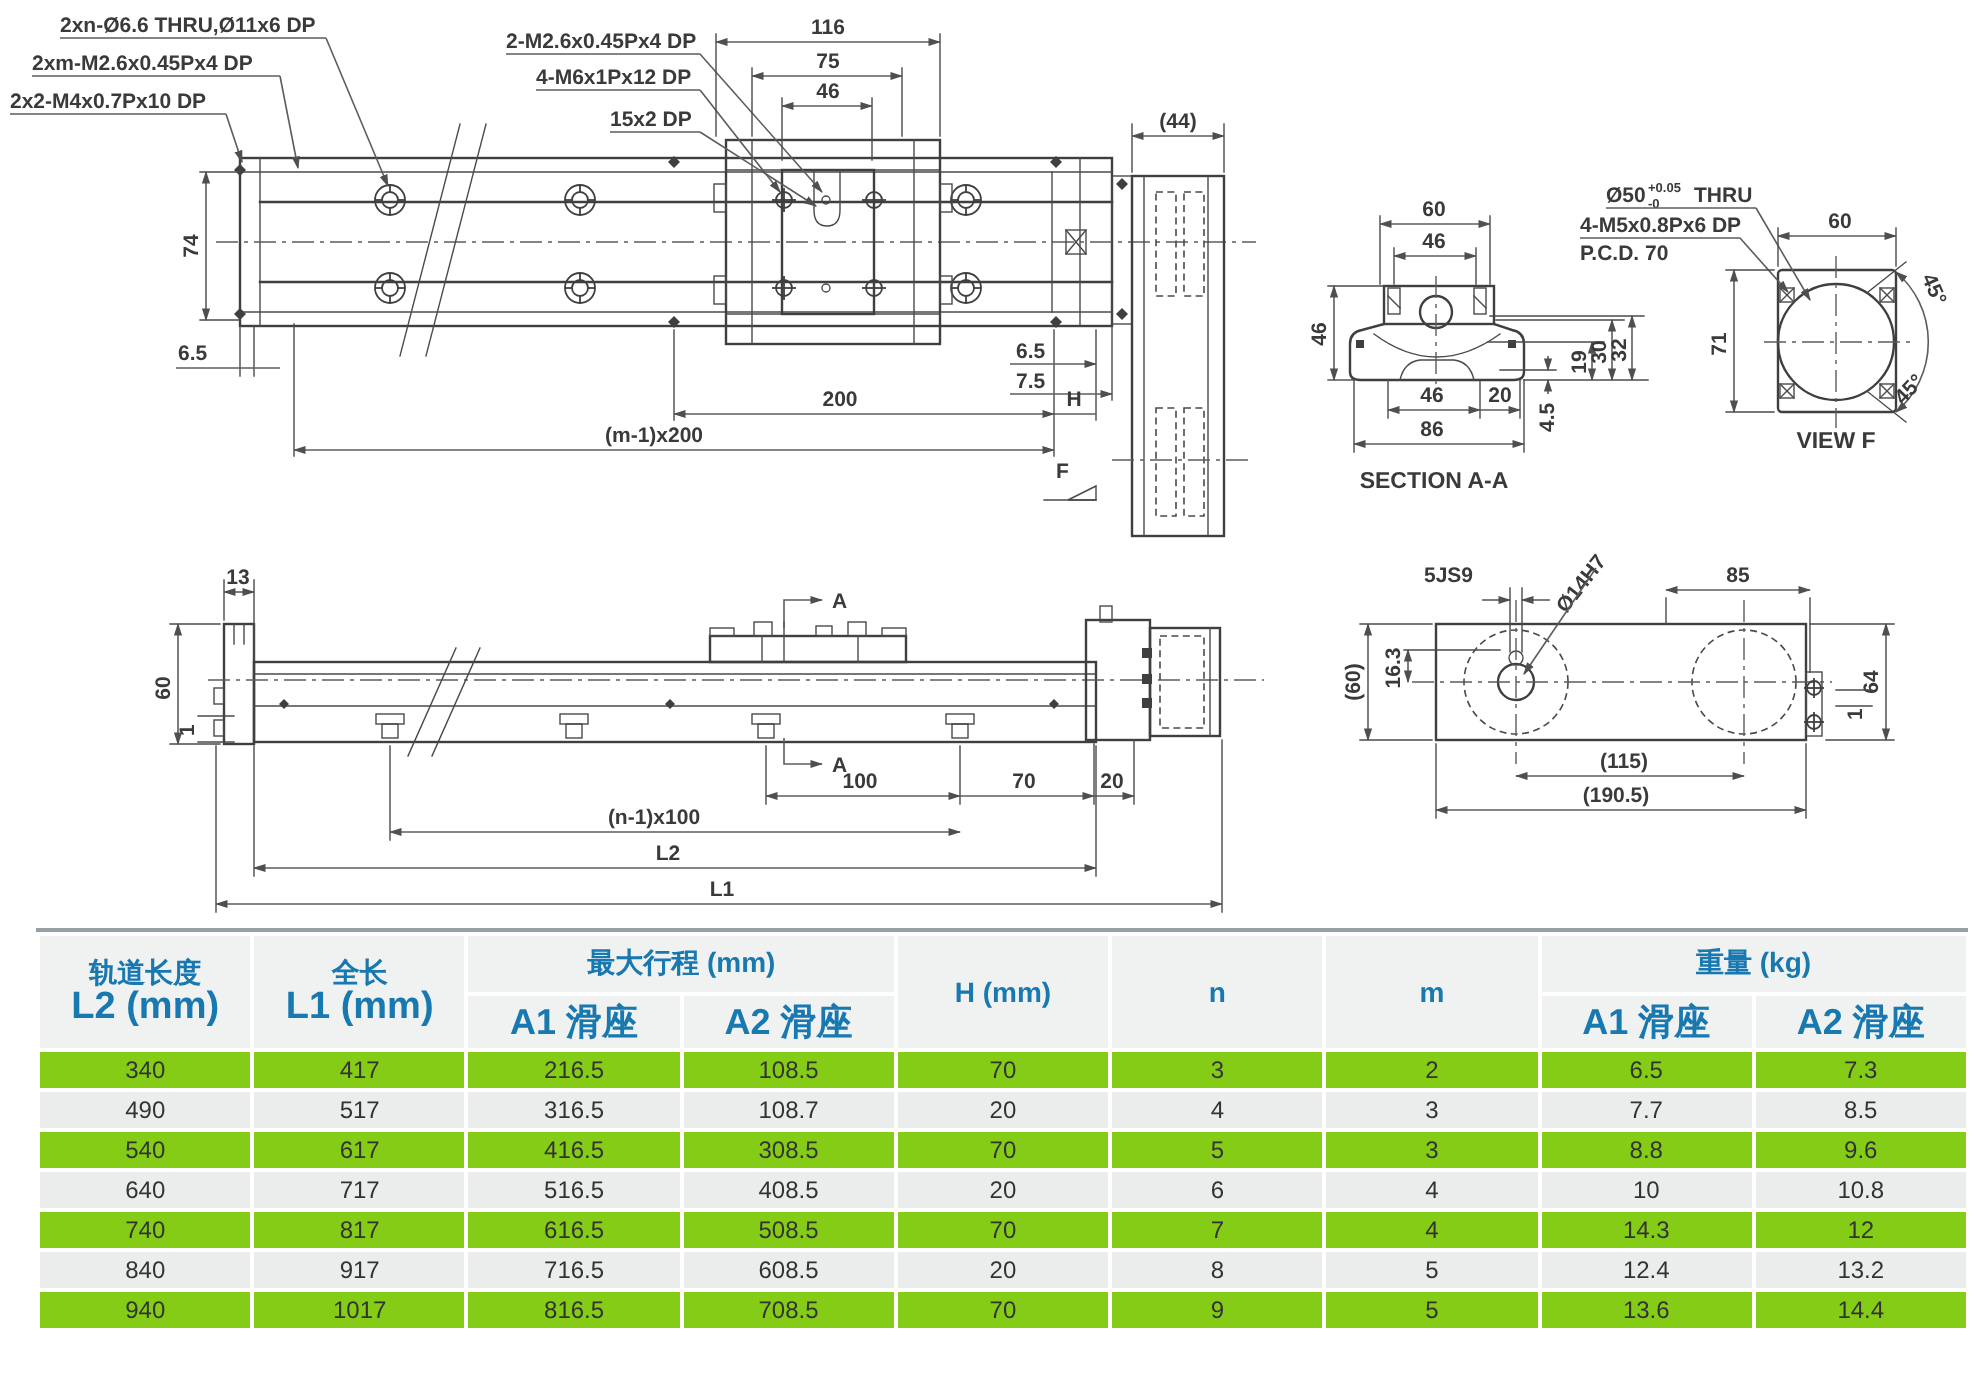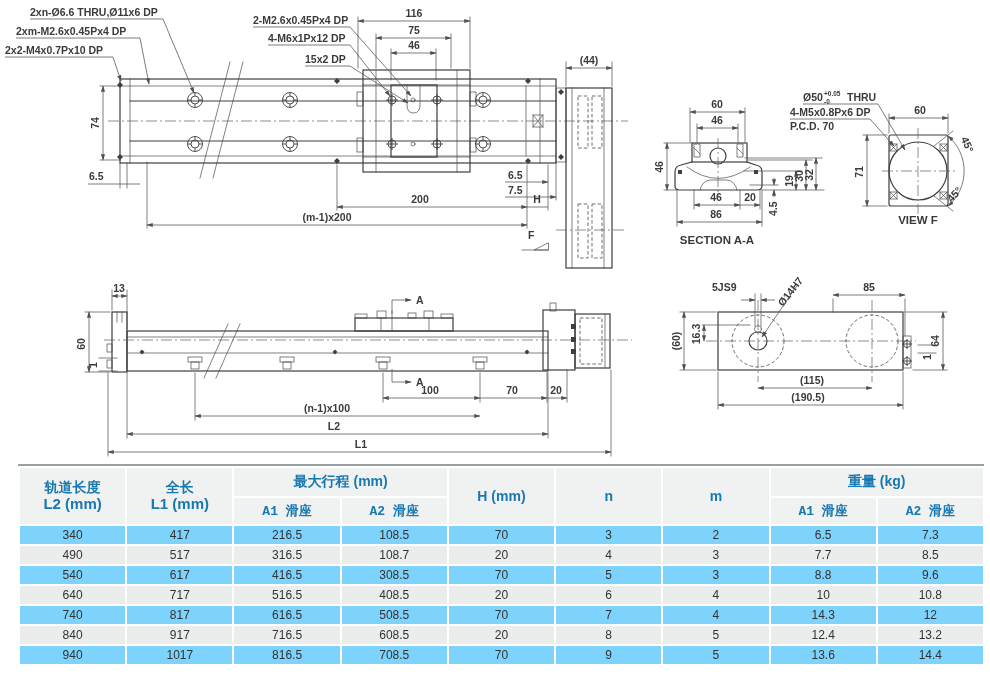--- a/index.html
+++ b/index.html
@@ -15,25 +15,25 @@
   .fil{fill:#3f3f3f;stroke:none;}
   .hole circle,.hole line,.shole circle,.shole line{stroke:#3f3f3f;stroke-width:0.9;fill:none;}
   svg text{font-family:"Liberation Sans",sans-serif;font-size:10.5px;font-weight:bold;fill:#3a3a3a;}
   svg text.sm{font-size:6.5px;}
   svg text.ttl{font-size:11.5px;}
   
   .spec-table{border-collapse:separate;border-spacing:2px;table-layout:fixed;
               width:967px;margin:4px 5px 0 18px;border-top:2px solid #97a0a2;}
   .spec-table th{background:#f0f1f1;color:#1878b0;font-weight:bold;padding:1px 0;text-align:center;}
   .spec-table th.grp{font-size:14px;height:26px;}
-  .spec-table th.sub{font-size:13px;height:24px;font-family:Liberation Mono, monospace;}
+  .spec-table th.sub{font-size:18px;height:24px;}
   .spec-table th .l1{font-size:14px;line-height:16px;font-family:Liberation Mono, monospace;}
-  .spec-table th .l2{font-size:15px;line-height:16px;}
+  .spec-table th .l2{font-size:19px;line-height:16px;}
   .spec-table td{text-align:center;font-size:12px;color:#333;padding:1px 0;height:16px;}
-  .spec-table tr.odd td{background:#7dd3fc;}
+  .spec-table tr.odd td{background:#84cc16;}
   .spec-table tr.even td{background:#ebecec;}
 </style>
 </head>
 <body>
 
 <div class="page">
 <svg width="990" height="460" viewBox="0 0 990 460">
   <defs>
     <marker id="ar" viewBox="0 0 10 10" refX="9" refY="5" markerWidth="8" markerHeight="8" orient="auto-start-reverse">
       <path d="M0,1.8 L10,5 L0,8.2 z" fill="#4f4f4f"></path>

